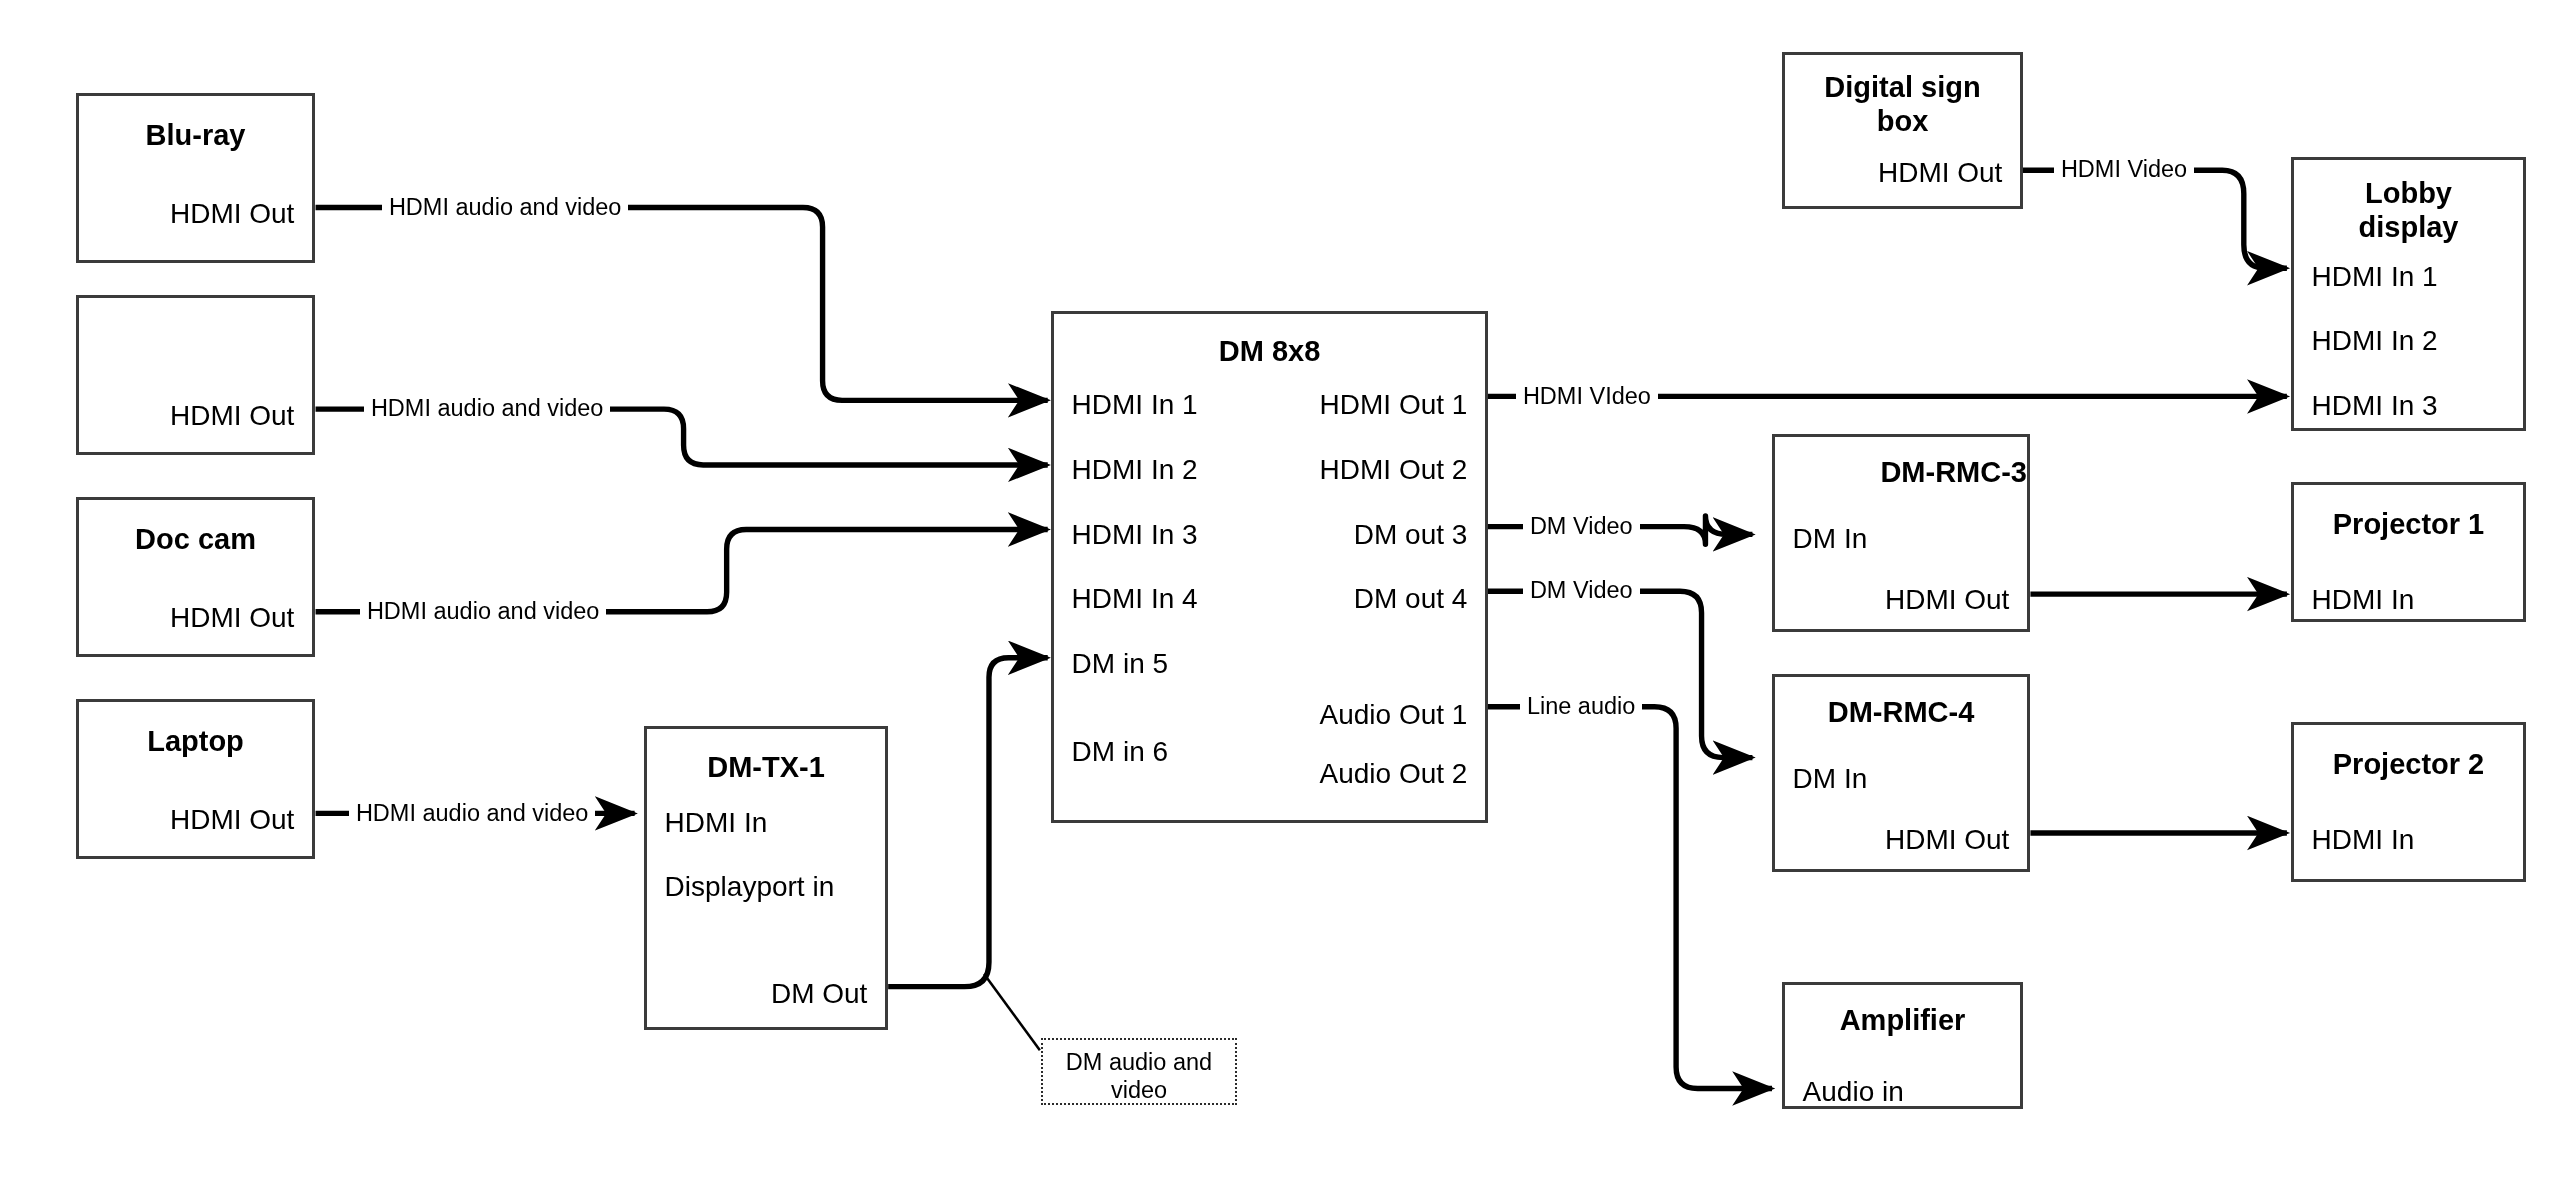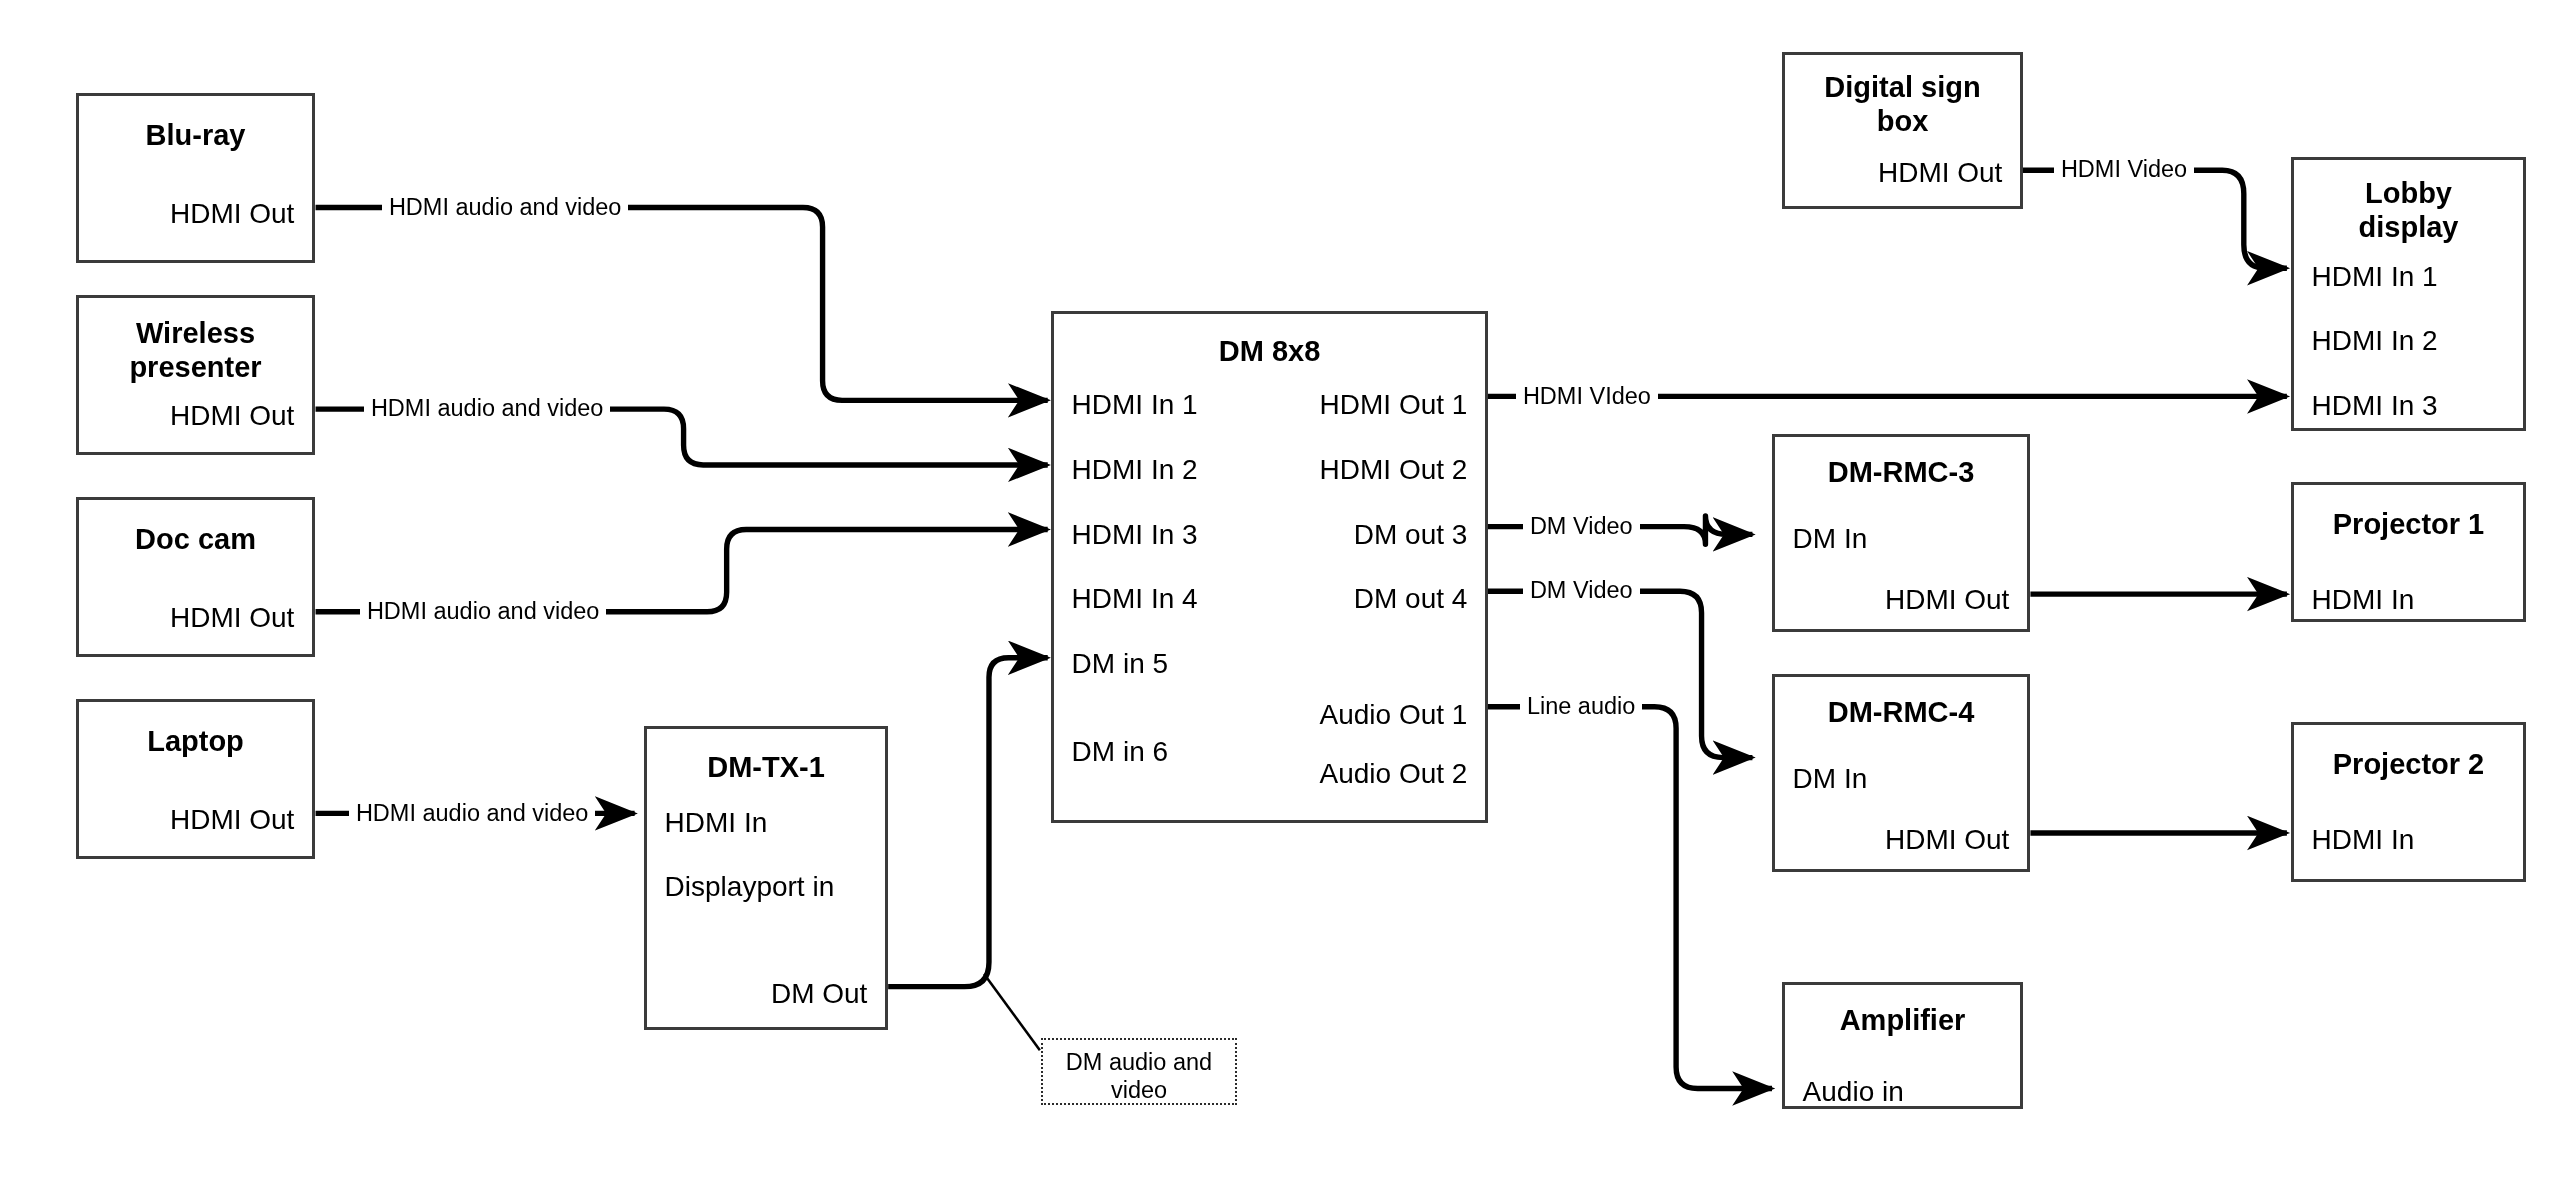--- a/index.html
+++ b/index.html
@@ -119,21 +119,20 @@
       <path d="M 2074,851 L 2336,851" marker-end="url(#arrow)"></path>
     </g>
   </svg>
 
   <div class="node" style="left:76px; top:93px; width:239px; height:170px;">
     <div class="node-title" style="top:21.5px;">Blu-ray</div>
     <div class="port right" style="top:104px;">HDMI Out</div>
   </div>
 
   <div class="node" style="left:76px; top:295px; width:239px; height:160px;">
-    <div class="node-title" style="top:17.6px; padding:0 29px;">Wireless presenter</div>
     <div class="port right" style="top:104px;">HDMI Out</div>
   </div>
 
   <div class="node" style="left:76px; top:497px; width:239px; height:160px;">
     <div class="node-title" style="top:21.5px;">Doc cam</div>
     <div class="port right" style="top:104px;">HDMI Out</div>
   </div>
 
   <div class="node" style="left:76px; top:699px; width:239px; height:160px;">
     <div class="node-title" style="top:21.5px;">Laptop</div>
@@ -171,21 +170,21 @@
   </div>
 
   <div class="node" style="left:2291px; top:157px; width:235px; height:274px;">
     <div class="node-title" style="top:15.7px; padding:0 37px;">Lobby display</div>
     <div class="port left" style="top:103px;">HDMI In 1</div>
     <div class="port left" style="top:167px;">HDMI In 2</div>
     <div class="port left" style="top:232px;">HDMI In 3</div>
   </div>
 
   <div class="node" style="left:1772px; top:434px; width:258px; height:198px;">
-    <div class="node-title" style="top:17.6px;">DM-RMC-3</div>
+    <div class="node-title" style="top:17.6px;text-align:right;">DM-RMC-3</div>
     <div class="port left" style="top:88px;">DM In</div>
     <div class="port right" style="top:149px;">HDMI Out</div>
   </div>
 
   <div class="node" style="left:1772px; top:674px; width:258px; height:198px;">
     <div class="node-title" style="top:17.6px;">DM-RMC-4</div>
     <div class="port left" style="top:88px;">DM In</div>
     <div class="port right" style="top:149px;">HDMI Out</div>
   </div>
 

